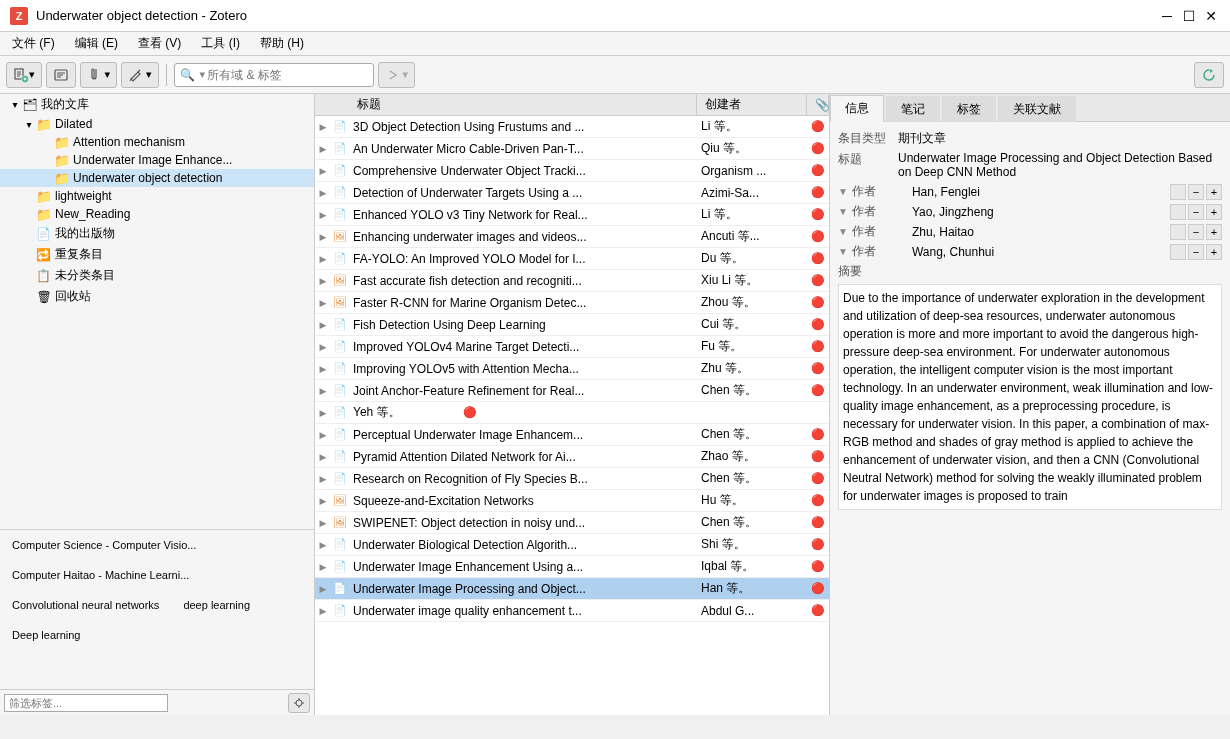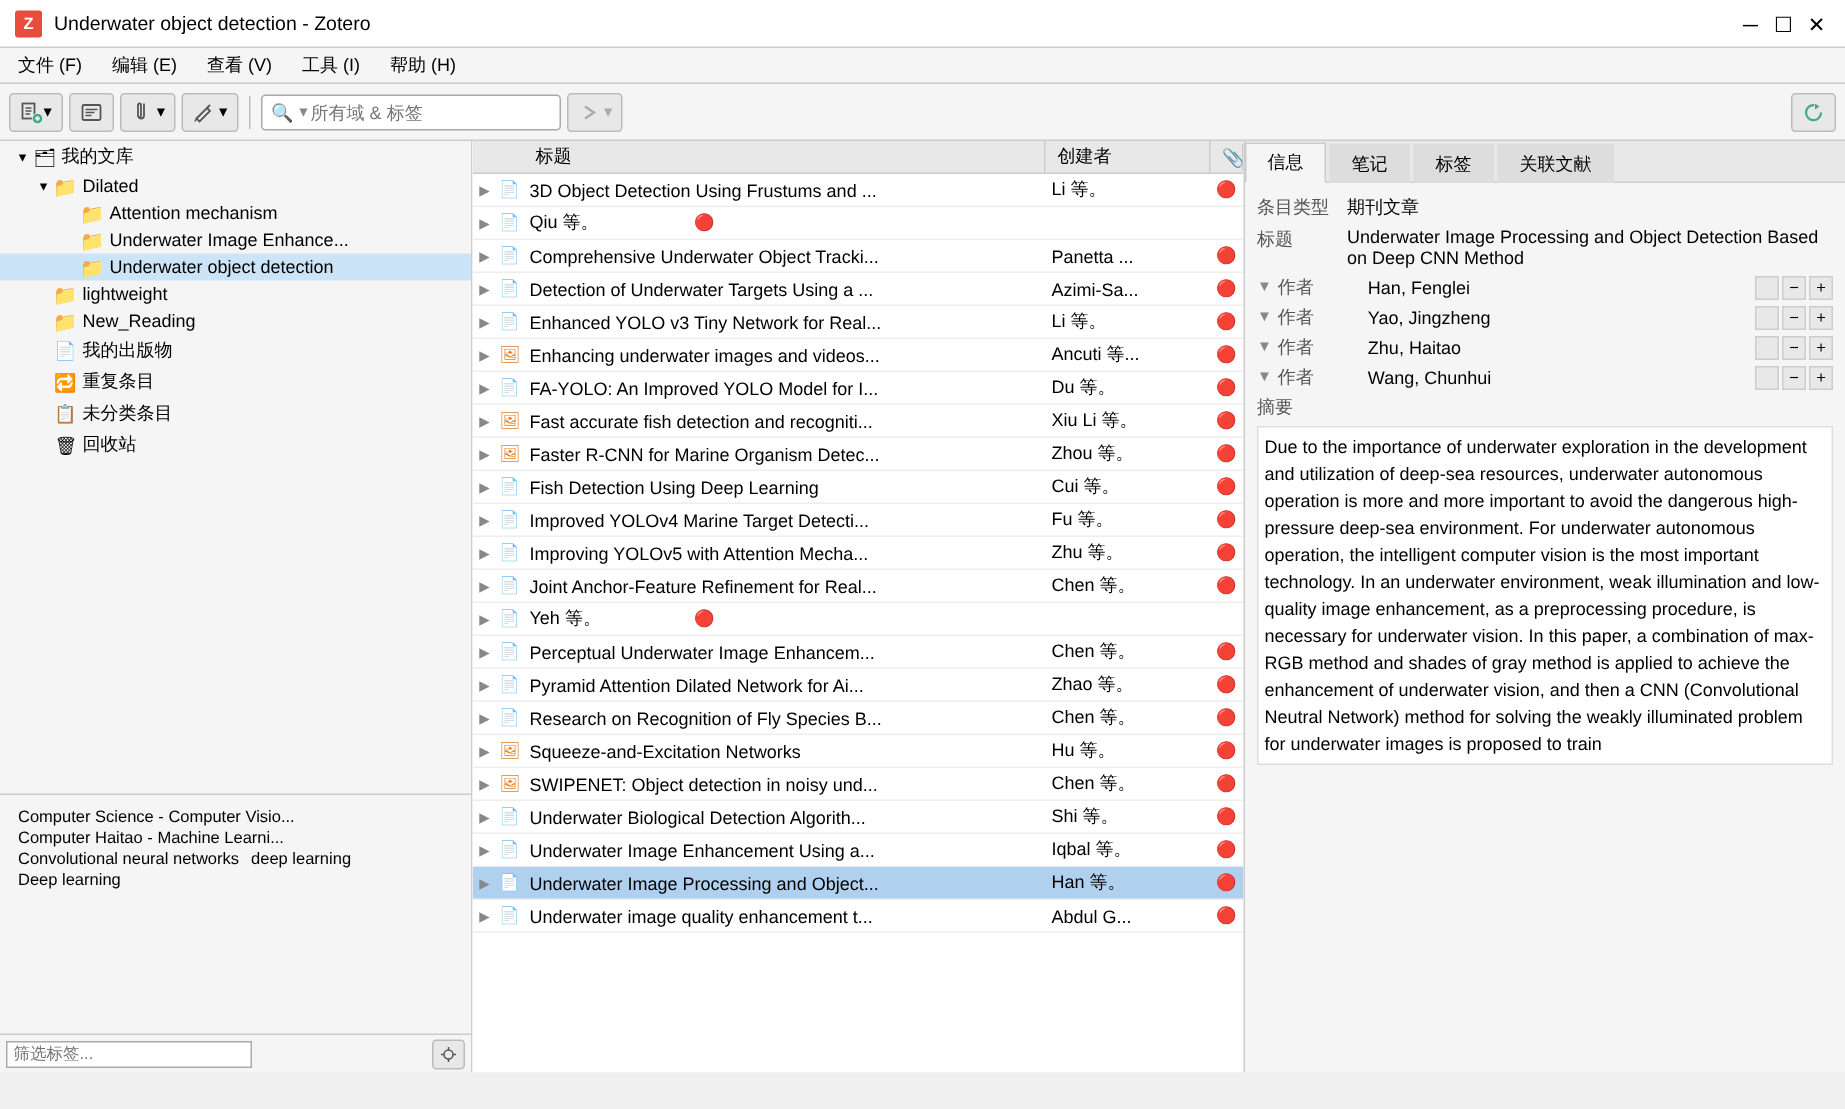--- a/index.html
+++ b/index.html
@@ -86,21 +86,21 @@
     .folder-icon { color: #f5c542; font-size: 13px; }
     .tree-label { font-size: 12px; }
     
     .left-panel-bottom {
       border-top: 1px solid #ccc;
       padding: 4px;
       height: 160px;
       overflow-y: auto;
       background: #f5f5f5;
     }
-    .tag-list { display: flex; flex-wrap: wrap; gap: 0; padding: 4px; }
+    .tag-list { display: flex; flex-wrap: wrap; gap: 16px; padding: 4px; }
     .tag-item { font-size: 11px; padding: 1px 4px; cursor: pointer; }
     .left-panel-bottom-toolbar {
       display: flex; align-items: center; justify-content: space-between;
       padding: 2px 4px; border-top: 1px solid #ccc; height: 26px;
     }
     .filter-input { width: 164px; border: 1px solid #aaa; padding: 2px 4px; font-size: 11px; }
 
     
     .center-panel {
       flex: 1;
@@ -394,30 +394,31 @@
     <span class="row-icon" style="font-size:11px; color:#4a86c8;">📄</span>
     <span class="row-title">3D Object Detection Using Frustums and ...</span>
     <span class="row-creator">Li 等。</span>
     <span class="row-attach">
             <span style="color:#e74c3c; font-size:11px;">🔴</span>
           </span>
   </div>
         <div class="table-row">
     <span class="row-expand" style="width:16px; text-align:center; color:#888;">▶</span>
     <span class="row-icon" style="font-size:11px; color:#4a86c8;">📄</span>
+    <span class="row-title">An Underwater Micro Cable-Driven Pan-T...</span>
     <span class="row-creator">Qiu 等。</span>
     <span class="row-attach">
             <span style="color:#e74c3c; font-size:11px;">🔴</span>
           </span>
   </div>
         <div class="table-row">
     <span class="row-expand" style="width:16px; text-align:center; color:#888;">▶</span>
     <span class="row-icon" style="font-size:11px; color:#4a86c8;">📄</span>
     <span class="row-title">Comprehensive Underwater Object Tracki...</span>
-    <span class="row-creator">Panetta ...</span>
+    <span class="row-creator">Organism ...</span>
     <span class="row-attach">
             <span style="color:#e74c3c; font-size:11px;">🔴</span>
           </span>
   </div>
         <div class="table-row">
     <span class="row-expand" style="width:16px; text-align:center; color:#888;">▶</span>
     <span class="row-icon" style="font-size:11px; color:#4a86c8;">📄</span>
     <span class="row-title">Detection of Underwater Targets Using a ...</span>
     <span class="row-creator">Azimi-Sa...</span>
     <span class="row-attach">

